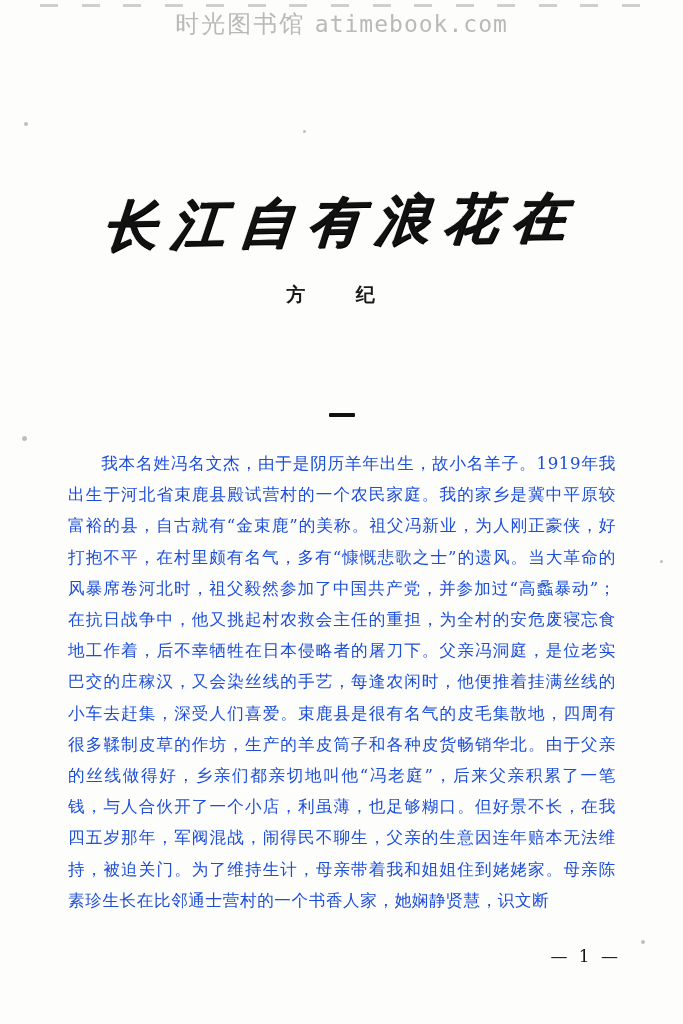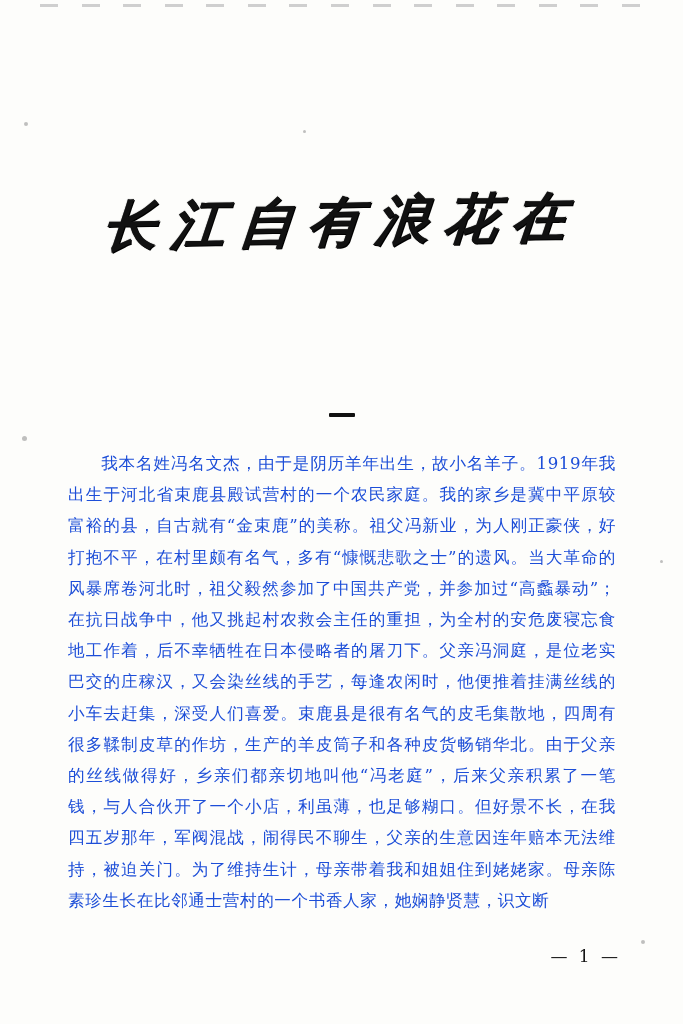--- a/index.html
+++ b/index.html
@@ -162,29 +162,34 @@
       <i></i>
       <i></i>
       <i></i>
       <i></i>
       <i></i>
       <i></i>
       <i></i>
       <i></i>
   </div>
 
+  <div class="watermark">
+    <span>时光图书馆</span>
+    <span class="latin">atimebook.com</span>
+  </div>
 
   <div class="speck" style="left:24px; top:122px; width:4px; height:4px;"></div>
   <div class="speck" style="left:303px; top:130px; width:3px; height:3px;"></div>
   <div class="speck" style="left:22px; top:436px; width:5px; height:5px;"></div>
   <div class="speck" style="left:641px; top:940px; width:4px; height:4px;"></div>
   <div class="speck" style="left:660px; top:560px; width:3px; height:3px;"></div>
 
   <h1 class="title">长江自有浪花在</h1>
 
+  <div class="author">方  纪</div>
 
   <div class="section-mark"><span></span></div>
 
   <div class="body-text">
     <p>我本名姓冯名文杰，由于是阴历羊年出生，故小名羊子。1919年我出生于河北省束鹿县殿试营村的一个农民家庭。我的家乡是冀中平原较富裕的县，自古就有“金束鹿”的美称。祖父冯新业，为人刚正豪侠，好打抱不平，在村里颇有名气，多有“慷慨悲歌之士”的遗风。当大革命的风暴席卷河北时，祖父毅然参加了中国共产党，并参加过“高蠡暴动”；在抗日战争中，他又挑起村农救会主任的重担，为全村的安危废寝忘食地工作着，后不幸牺牲在日本侵略者的屠刀下。父亲冯洞庭，是位老实巴交的庄稼汉，又会染丝线的手艺，每逢农闲时，他便推着挂满丝线的小车去赶集，深受人们喜爱。束鹿县是很有名气的皮毛集散地，四周有很多鞣制皮草的作坊，生产的羊皮筒子和各种皮货畅销华北。由于父亲的丝线做得好，乡亲们都亲切地叫他“冯老庭”，后来父亲积累了一笔钱，与人合伙开了一个小店，利虽薄，也足够糊口。但好景不长，在我四五岁那年，军阀混战，闹得民不聊生，父亲的生意因连年赔本无法维持，被迫关门。为了维持生计，母亲带着我和姐姐住到姥姥家。母亲陈素珍生长在比邻通士营村的一个书香人家，她娴静贤慧，识文断</p>
   </div>
 
   <div class="page-number">— 1 —</div>
 
 </div>

